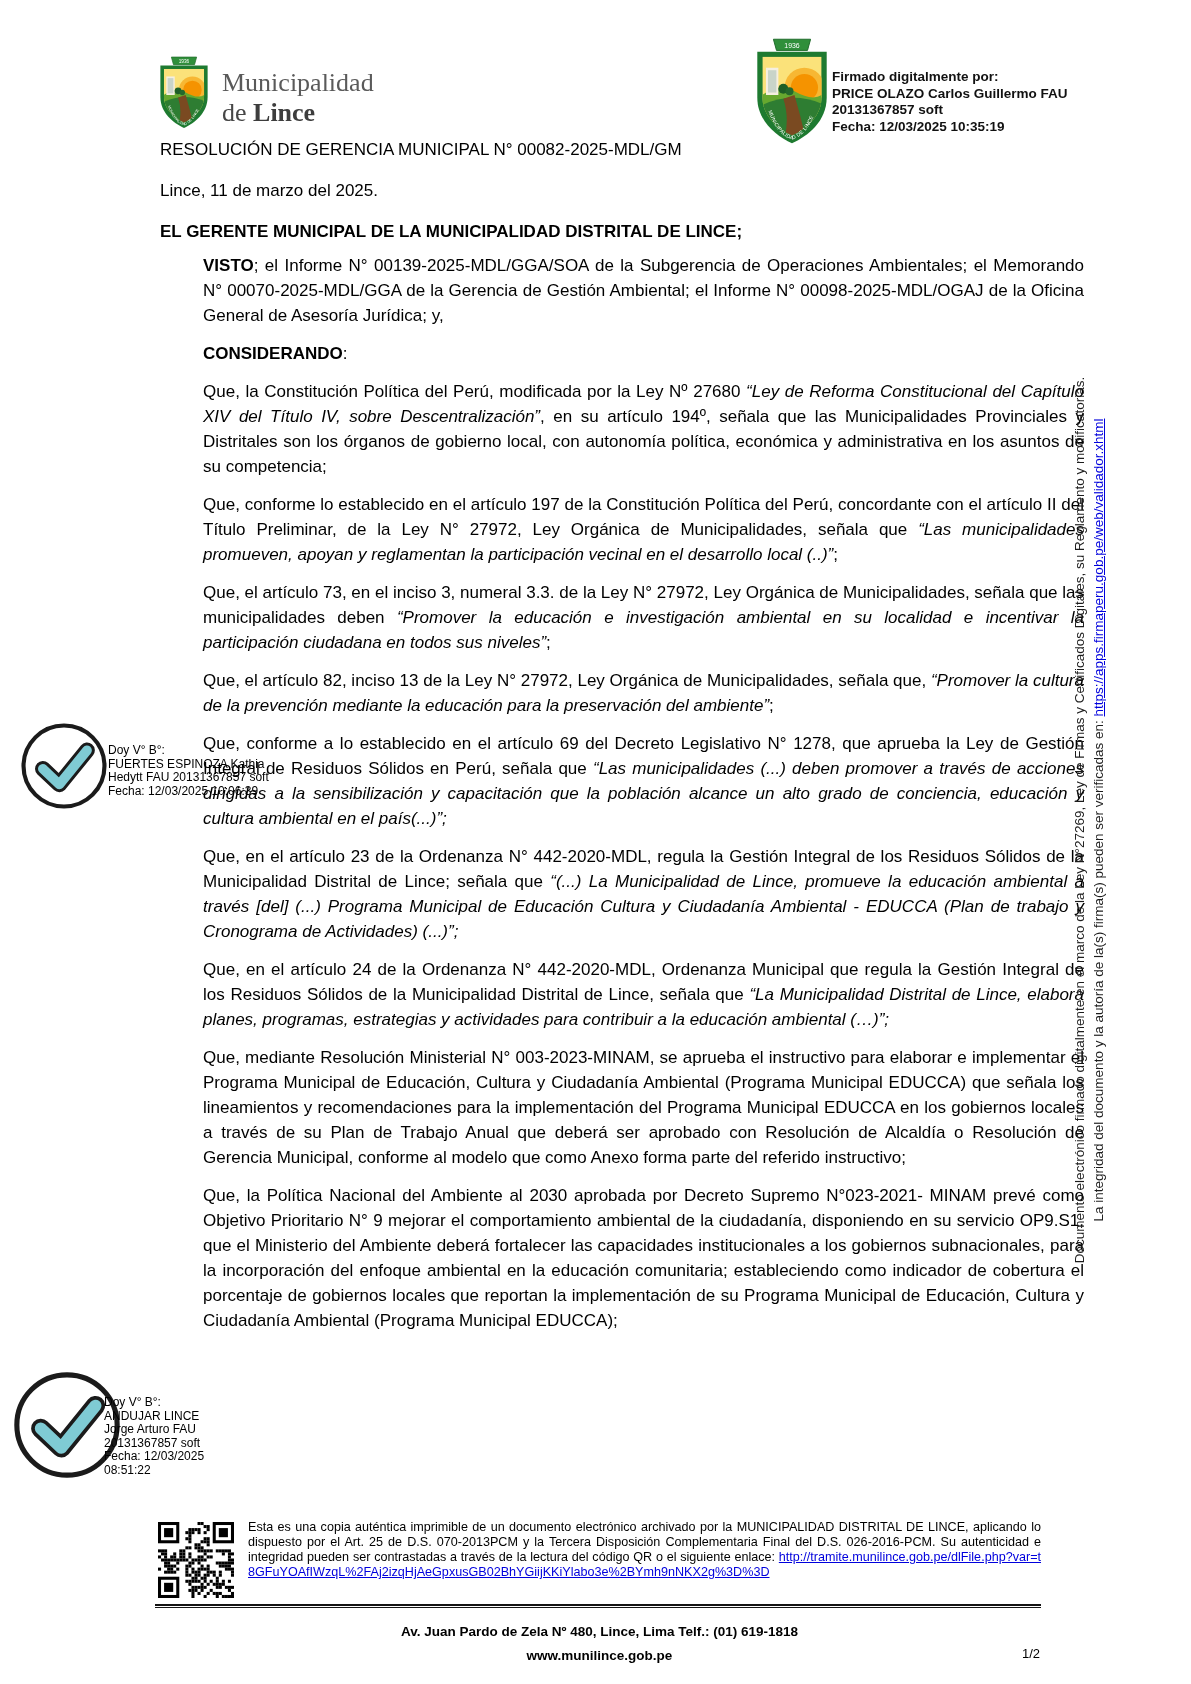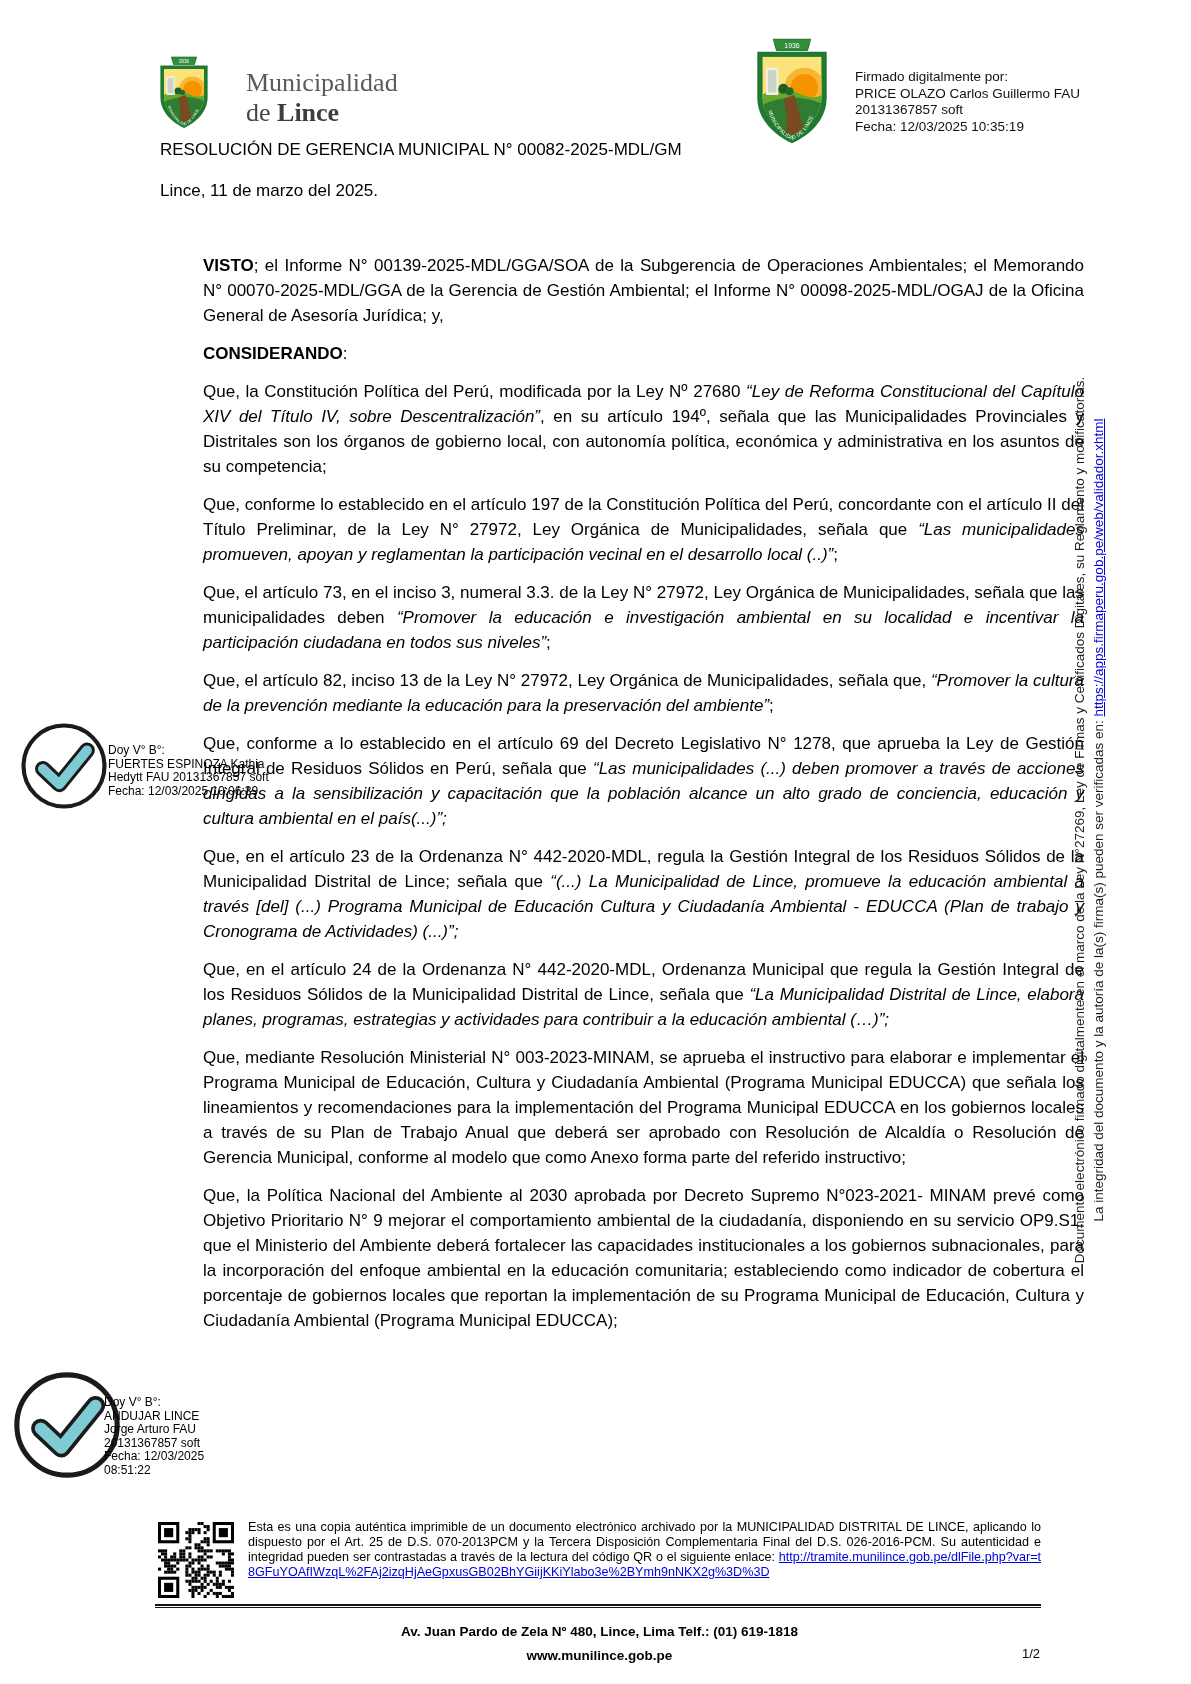--- a/index.html
+++ b/index.html
@@ -5,30 +5,30 @@
   * { margin:0; padding:0; box-sizing:border-box; }
   body { background:#888; font-family:"Liberation Sans", sans-serif; }
   .page {
     position:relative; width:1191px; height:1684px; margin:0 auto;
     background:#fff; color:#000; overflow:hidden;
   }
   .it { font-style:italic; }
   .bd { font-weight:bold; }
 
   
-  .logo { position:absolute; left:157px; top:56px; display:flex; align-items:flex-start;gap:24px; }
+  .logo { position:absolute; left:157px; top:56px; display:flex; align-items:flex-start; }
   .logo .shield { width:54px; height:78px; }
   .wordmark { margin-left:11px; margin-top:12px; font-family:"Liberation Serif", serif; color:#5a5a5a; font-size:26px; line-height:30px; }
   .wordmark .city { color:#474747; }
   .wordmark .city b { color:#3d3d3d; }
 
   
   .sigstamp { position:absolute; left:752px; top:38px; display:flex; }
   .sigstamp .shield { width:80px; height:114px; }
-  .sigstamp .sigtext { margin-left:23px; margin-top:31px; font-size:13.5px; line-height:16.5px; font-weight:normal; color:#111; white-space:nowrap; }
+  .sigstamp .sigtext { margin-left:0; margin-top:31px; font-size:13.5px; line-height:16.5px; font-weight:bold; color:#111; white-space:nowrap; }
 
   
   .title { position:absolute; left:160px; top:140px; font-size:17px; font-weight:normal; }
   .date { position:absolute; left:160px; top:181px; font-size:17px; }
   .addressee { position:absolute; left:160px; top:222px; font-size:17px; font-weight:bold; }
   .body { position:absolute; left:160px; top:253px; width:881px;margin-left:43px; }
   .body p { font-size:17px; line-height:25px; text-align:justify; margin:0 0 13px 0; }
 
   
   .stamp-icon { position:absolute; z-index:3; }
@@ -115,20 +115,21 @@
     <div class="sigtext">
       <div>Firmado digitalmente por:</div>
       <div>PRICE OLAZO Carlos Guillermo FAU</div>
       <div>20131367857 soft</div>
       <div>Fecha: 12/03/2025 10:35:19</div>
     </div>
   </div>
 
   <div class="title">RESOLUCIÓN DE GERENCIA MUNICIPAL N° 00082-2025-MDL/GM</div>
   <div class="date">Lince, 11 de marzo del 2025.</div>
+  <div class="addressee">EL GERENTE MUNICIPAL DE LA MUNICIPALIDAD DISTRITAL DE LINCE;</div>
 
   <div class="body">
     <p><span class="bd">VISTO</span><span>; el Informe N° 00139-2025-MDL/GGA/SOA de la Subgerencia de Operaciones Ambientales; el Memorando N° 00070-2025-MDL/GGA de la Gerencia de Gestión Ambiental; el Informe N° 00098-2025-MDL/OGAJ de la Oficina General de Asesoría Jurídica; y,</span></p>
     <p><span class="bd">CONSIDERANDO</span><span>:</span></p>
     <p><span>Que, la Constitución Política del Perú, modificada por la Ley Nº 27680 </span><span class="it">“Ley de Reforma Constitucional del Capítulo XIV del Título IV, sobre Descentralización”</span><span>, en su artículo 194º, señala que las Municipalidades Provinciales y Distritales son los órganos de gobierno local, con autonomía política, económica y administrativa en los asuntos de su competencia;</span></p>
     <p><span>Que, conforme lo establecido en el artículo 197 de la Constitución Política del Perú, concordante con el artículo II del Título Preliminar, de la Ley N° 27972, Ley Orgánica de Municipalidades, señala que </span><span class="it">“Las municipalidades promueven, apoyan y reglamentan la participación vecinal en el desarrollo local (..)”</span><span>;</span></p>
     <p><span>Que, el artículo 73, en el inciso 3, numeral 3.3. de la Ley N° 27972, Ley Orgánica de Municipalidades, señala que las municipalidades deben </span><span class="it">“Promover la educación e investigación ambiental en su localidad e incentivar la participación ciudadana en todos sus niveles”</span><span>;</span></p>
     <p><span>Que, el artículo 82, inciso 13 de la Ley N° 27972, Ley Orgánica de Municipalidades, señala que, </span><span class="it">“Promover la cultura de la prevención mediante la educación para la preservación del ambiente”</span><span>;</span></p>
     <p><span>Que, conforme a lo establecido en el artículo 69 del Decreto Legislativo N° 1278, que aprueba la Ley de Gestión Integral de Residuos Sólidos en Perú, señala que </span><span class="it">“Las municipalidades (...) deben promover a través de acciones dirigidas a la sensibilización y capacitación que la población alcance un alto grado de conciencia, educación y cultura ambiental en el país(...)”;</span></p>
     <p><span>Que, en el artículo 23 de la Ordenanza N° 442-2020-MDL, regula la Gestión Integral de los Residuos Sólidos de la Municipalidad Distrital de Lince; señala que </span><span class="it">“(...) La Municipalidad de Lince, promueve la educación ambiental a través [del] (...) Programa Municipal de Educación Cultura y Ciudadanía Ambiental - EDUCCA (Plan de trabajo y Cronograma de Actividades) (...)”;</span></p>

